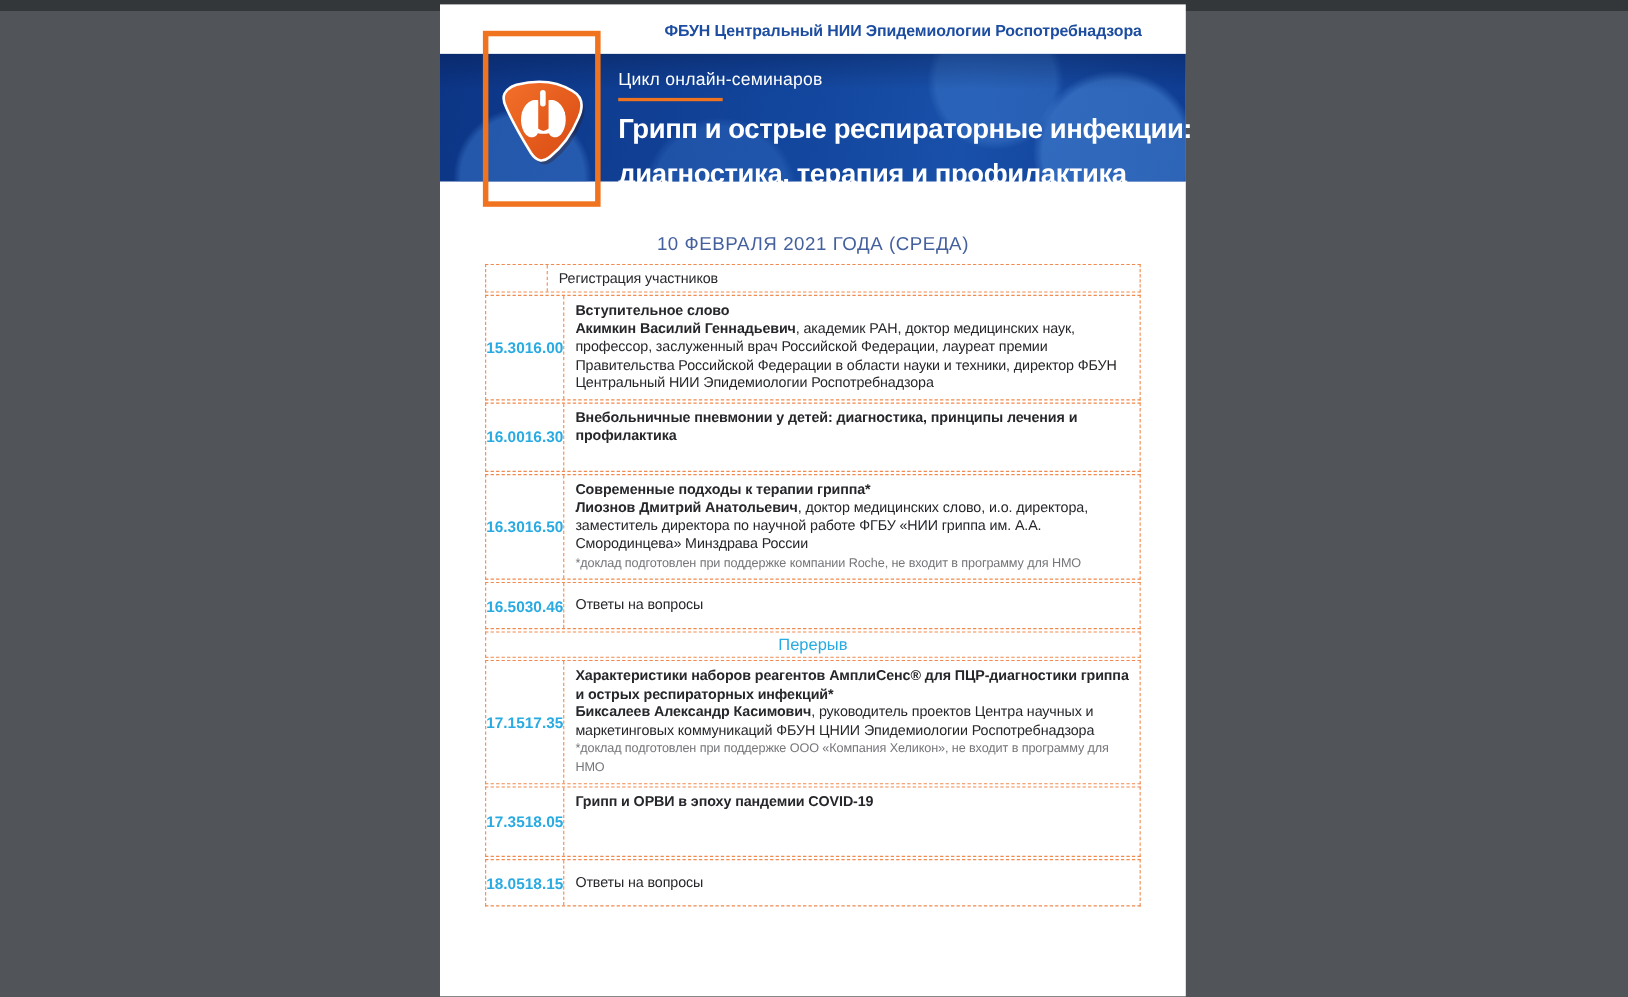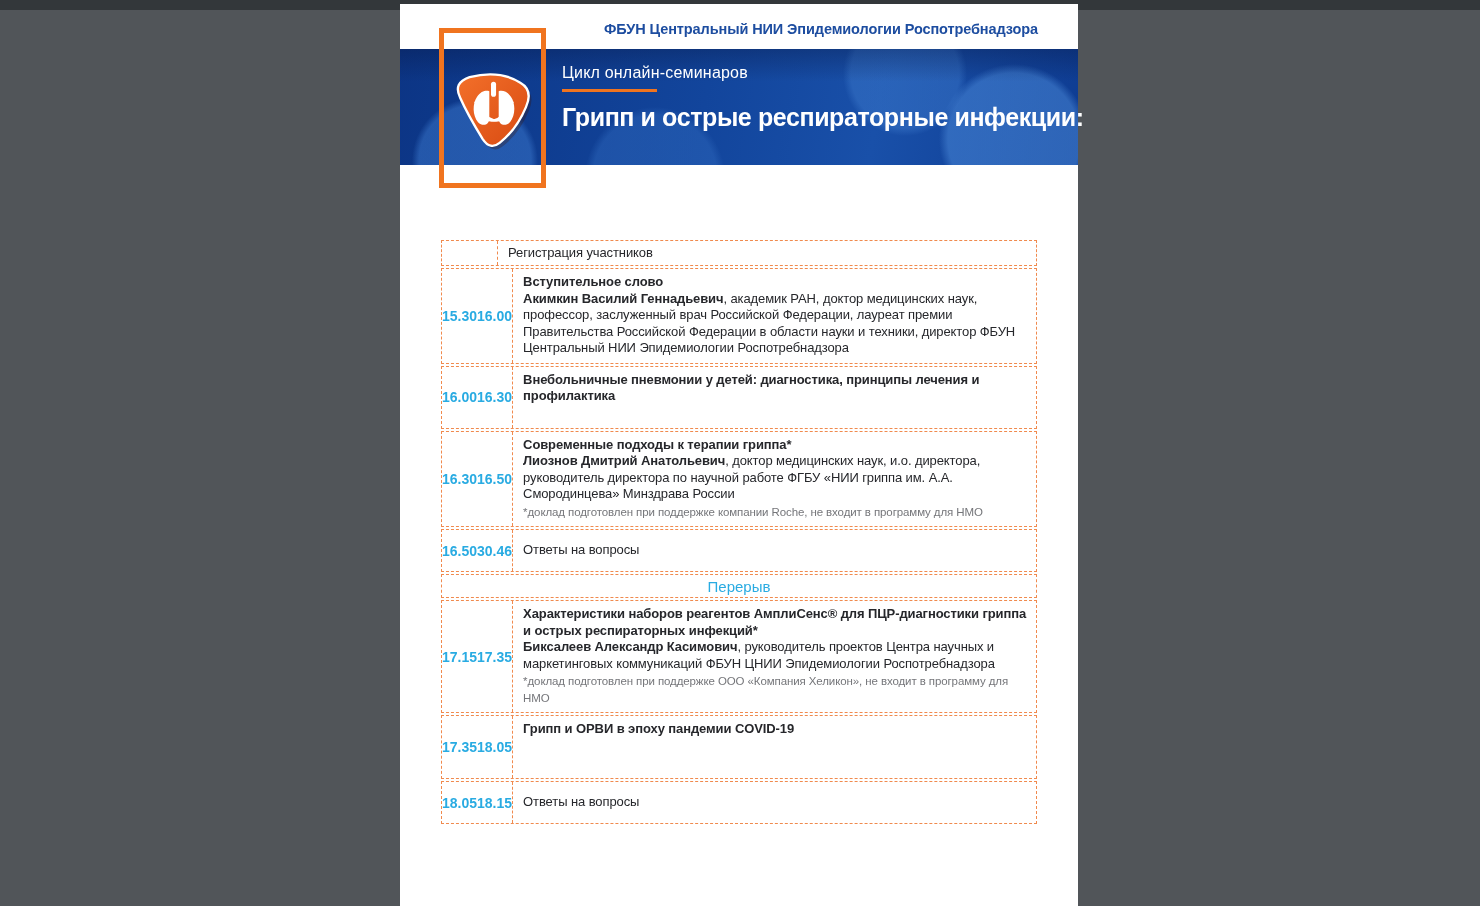--- a/index.html
+++ b/index.html
@@ -74,20 +74,21 @@
 
 <div class="page">
 
   <div class="org-name">ФБУН Центральный НИИ Эпидемиологии Роспотребнадзора</div>
 
   <div class="banner">
     <div class="banner-inner">
       <div class="series-label">Цикл онлайн-семинаров</div>
       <div class="series-underline"></div>
       <div class="banner-title">Грипп и острые респираторные инфекции:</div>
+      <div class="banner-title">диагностика, терапия и профилактика</div>
     </div>
   </div>
 
   <div class="logo-frame"></div>
 
   <svg class="logo" viewBox="0 0 100 100">
     <defs>
       <linearGradient id="pg" x1="0" y1="0" x2="1" y2="1">
         <stop offset="0" stop-color="#f3702a"></stop>
         <stop offset="1" stop-color="#d84a12"></stop>
@@ -95,20 +96,21 @@
     </defs>
     <path d="M 24 16 Q 56 8 78 22 Q 92 30 84 48 Q 74 72 56 86 Q 46 94 38 82 Q 22 56 14 38 Q 6 22 24 16 Z" transform="translate(3,4)" fill="rgba(60,20,5,0.30)"></path>
     <path d="M 24 16 Q 56 8 78 22 Q 92 30 84 48 Q 74 72 56 86 Q 46 94 38 82 Q 22 56 14 38 Q 6 22 24 16 Z" fill="url(#pg)" stroke="#ffffff" stroke-width="2.5"></path>
     <path d="M30 50 Q 50 78 70 42" stroke="#ffffff" stroke-width="2.5" fill="none"></path>
     <path d="M70 50 Q 50 78 30 42" stroke="#ffffff" stroke-width="2.5" fill="none"></path>
     <rect x="46.8" y="21" width="5.4" height="16" rx="2.7" fill="#ffffff"></rect>
     <path d="M 45 31 L 45 60 C 45 67 38 69 33 64 C 27 57 27 44 32 37 C 36 31 41 30 45 31 Z" fill="#ffffff"></path>
     <path d="M 55 31 L 55 60 C 55 67 62 69 67 64 C 73 57 73 44 68 37 C 64 31 59 30 55 31 Z" fill="#ffffff"></path>
   </svg>
 
+  <div class="date-heading">10 ФЕВРАЛЯ 2021 ГОДА (СРЕДА)</div>
 
   <div class="schedule">
 
     <div class="row" style="min-height:26px">
       <div class="time">
         <span></span>
         <span></span>
       </div>
       <div class="content simple">
         <span>Регистрация участников</span>
@@ -136,21 +138,21 @@
       </div>
     </div>
 
     <div class="row" style="min-height:77px">
       <div class="time">
         <span>16.30</span>
         <span>16.50</span>
       </div>
       <div class="content">
         <div class="stitle">Современные подходы к терапии гриппа*</div>
-        <div><b>Лиознов Дмитрий Анатольевич</b><span>, доктор медицинских наук, и.о. директора, руководитель директора по научной работе ФГБУ «НИИ гриппа им. А.А. Смородинцева» Минздрава России</span></div>
+        <div><b>Лиознов Дмитрий Анатольевич</b><span>, доктор медицинских слово, и.о. директора, заместитель директора по научной работе ФГБУ «НИИ гриппа им. А.А. Смородинцева» Минздрава России</span></div>
         <div class="snote">*доклад подготовлен при поддержке компании Roche, не входит в программу для НМО</div>
       </div>
     </div>
 
     <div class="row" style="min-height:43px">
       <div class="time">
         <span>16.50</span>
         <span>30.46</span>
       </div>
       <div class="content simple">

